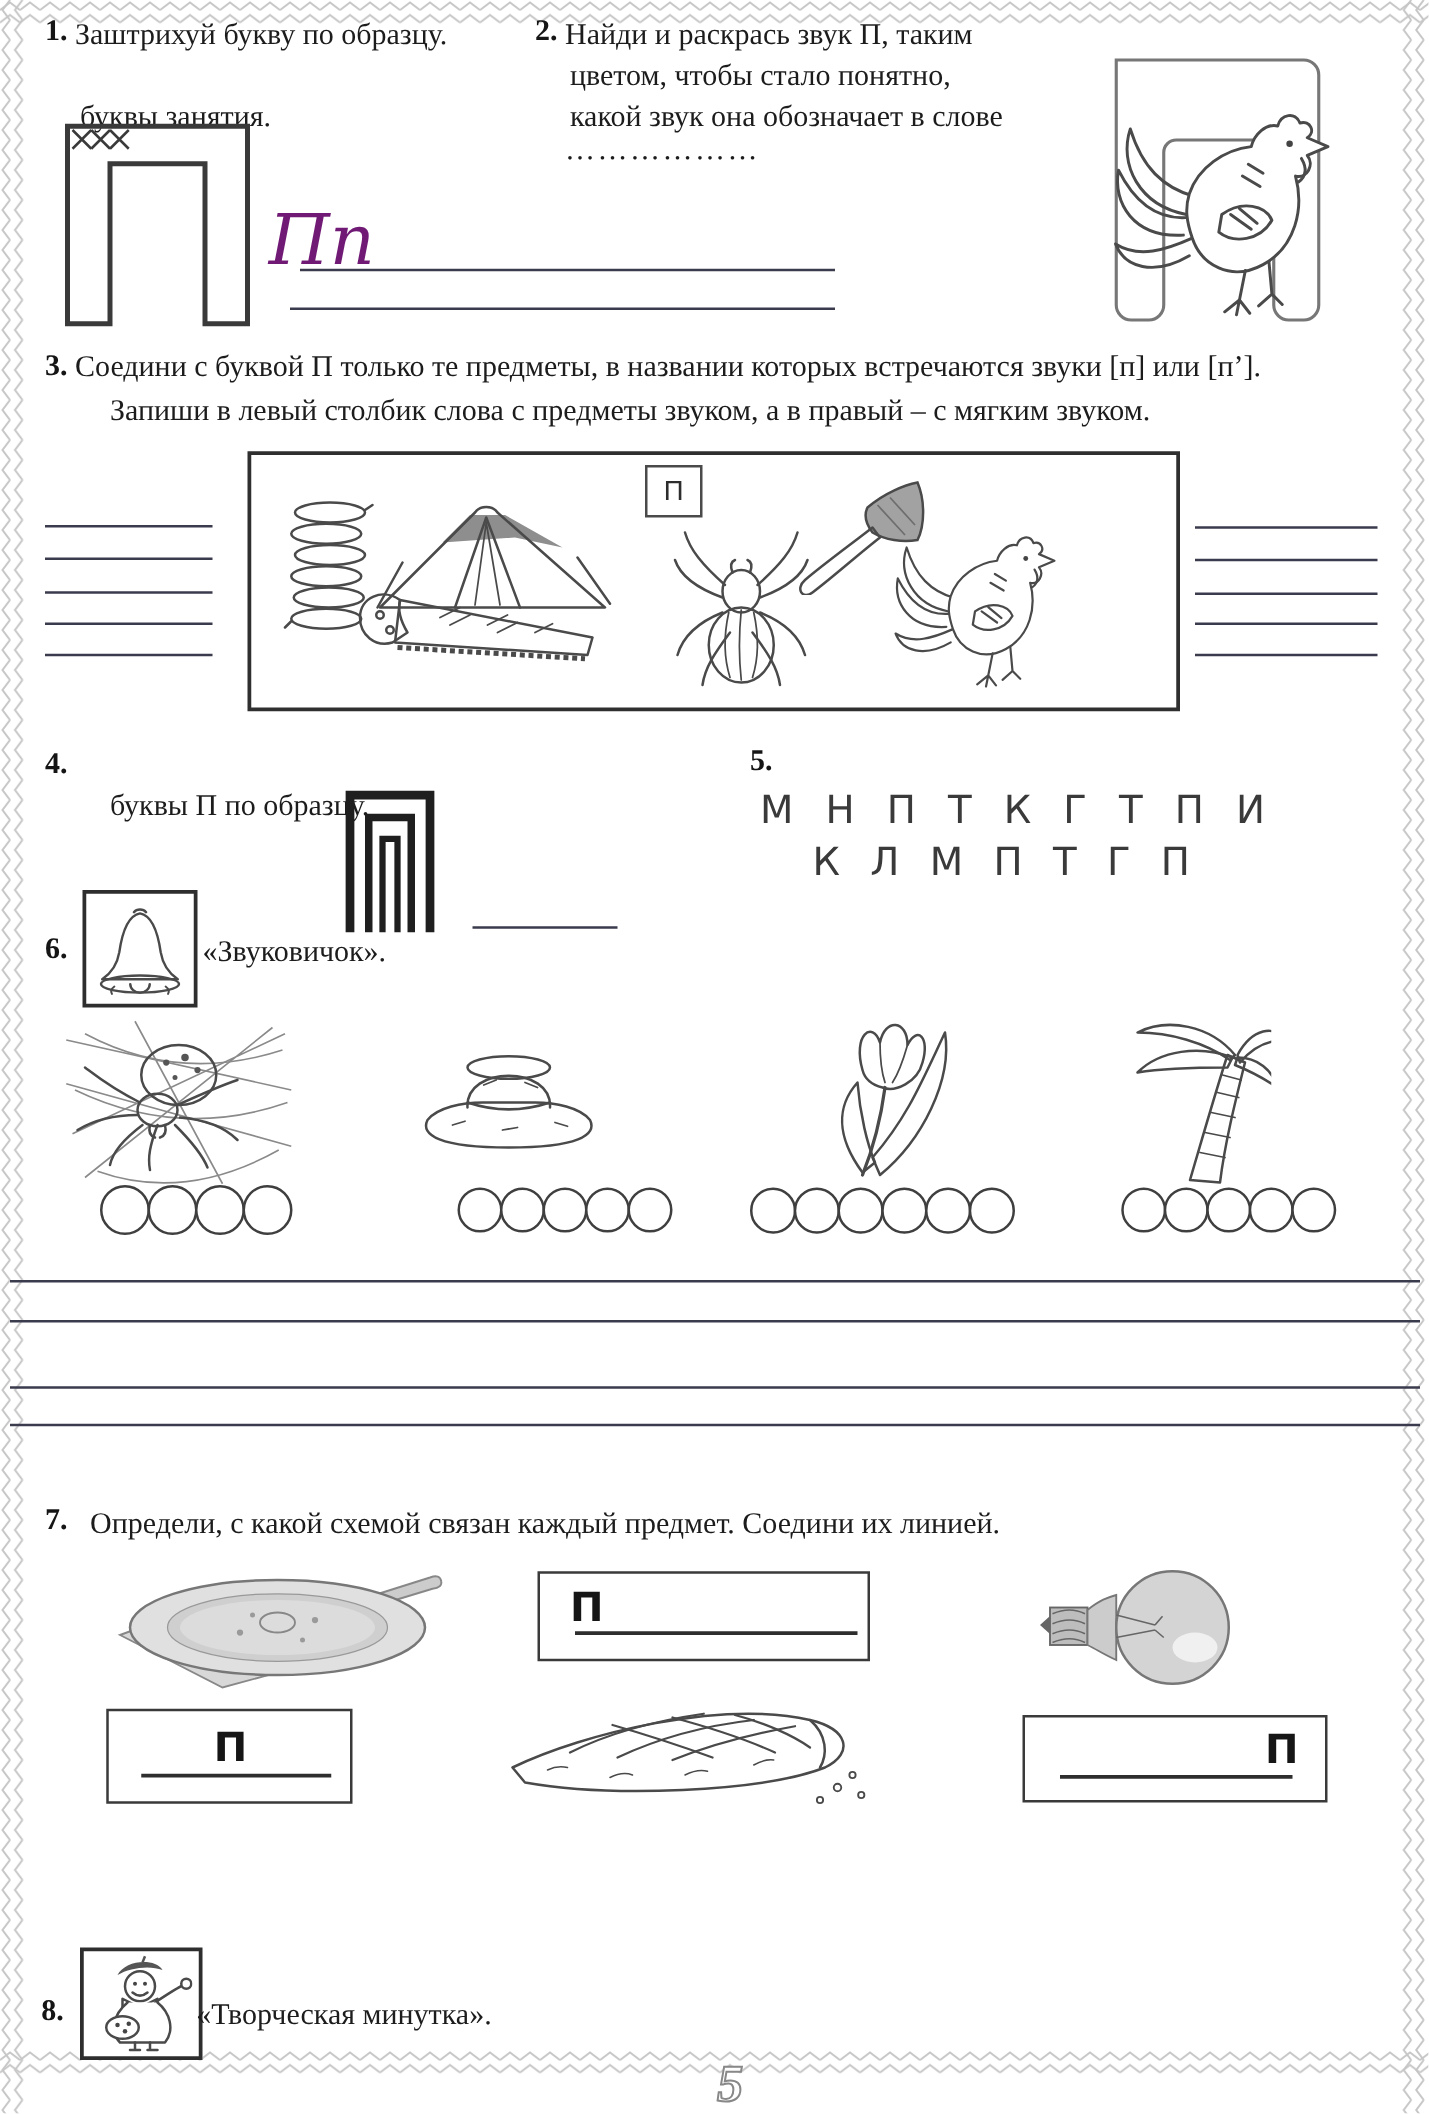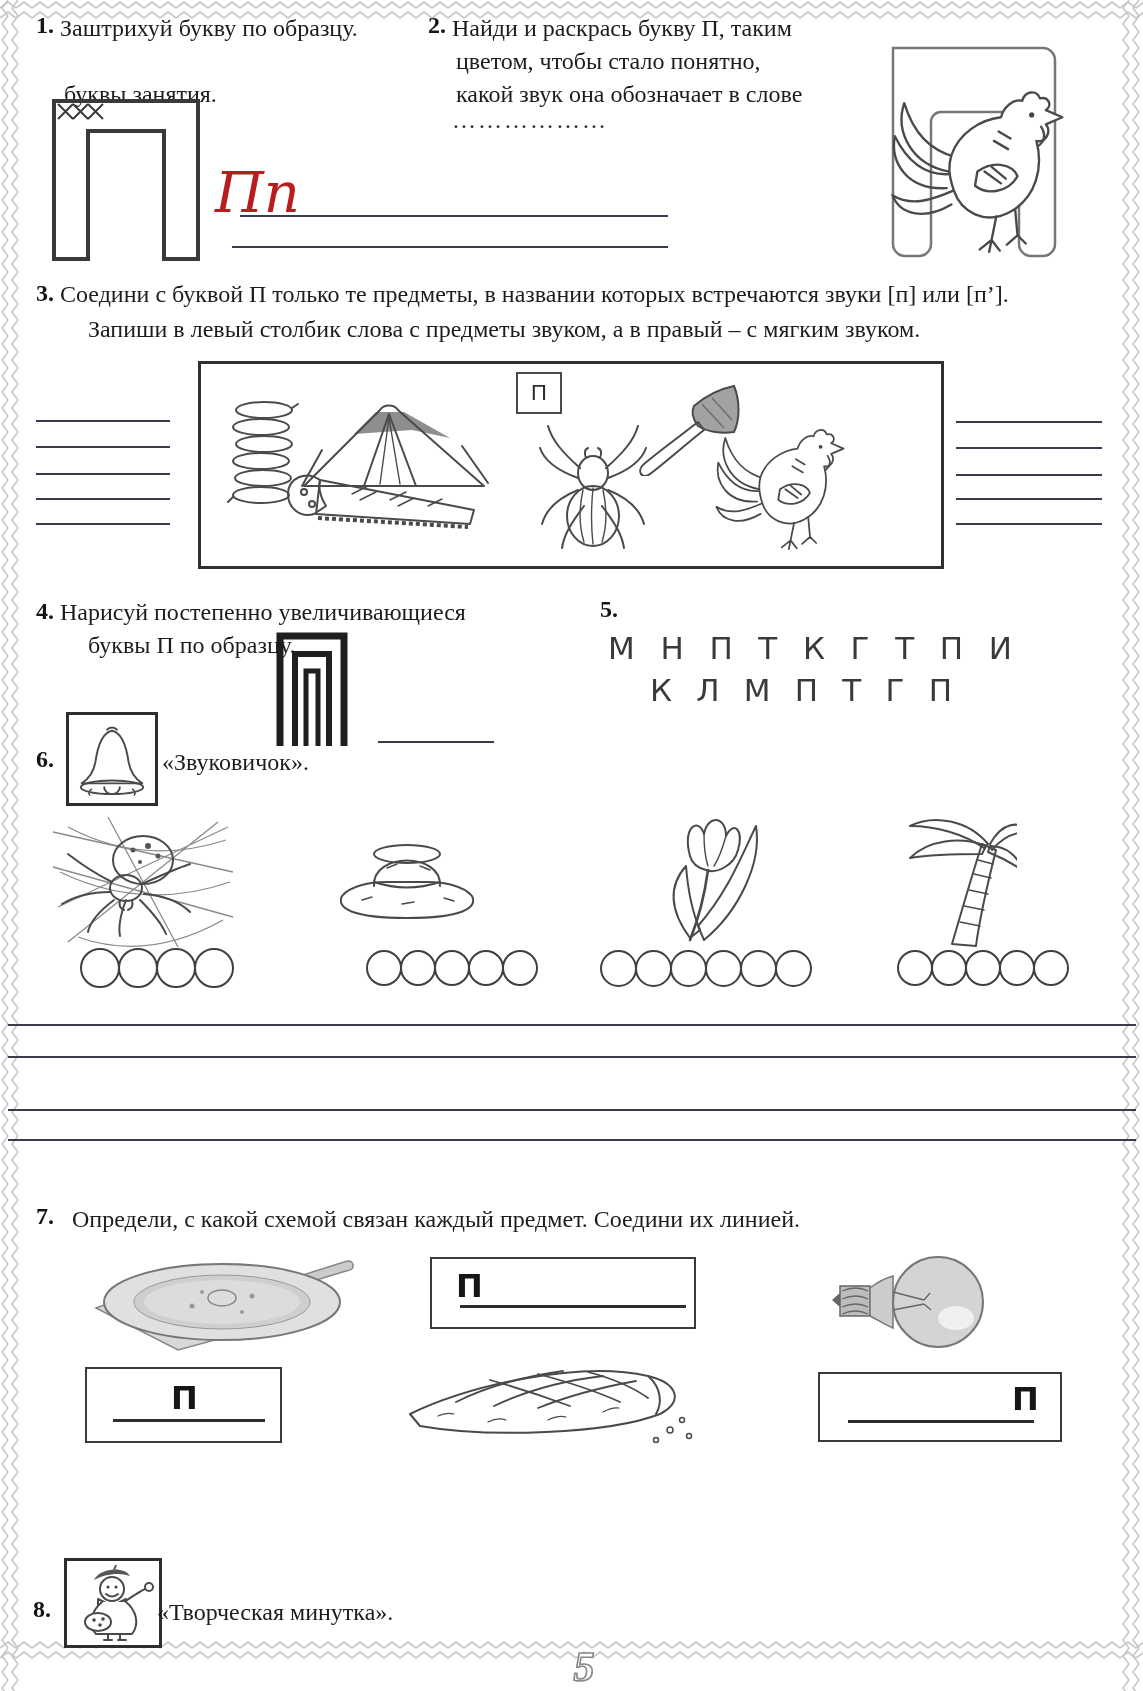--- a/index.html
+++ b/index.html
@@ -5,21 +5,21 @@
   html,body{margin:0;padding:0;background:#fff;}
   .page{position:relative;width:1143px;height:1691px;background:#fff;overflow:hidden;
         font-family:"Liberation Serif",serif;color:#1c1c1c;}
   .abs{position:absolute;}
   .tasknum{position:absolute;font:700 24px "Liberation Serif",serif;color:#151515;}
   .ttext{position:absolute;font:24px/33px "Liberation Serif",serif;color:#1c1c1c;white-space:nowrap;}
   .wl{position:absolute;height:0;border-top:2px solid #3b3b4e;}
   .box3{position:absolute;border:3px solid #2f2f2f;background:#fff;}
   .badge{position:absolute;border:2px solid #4a4a4a;background:#fff;display:flex;align-items:center;
          justify-content:center;font:22px "Liberation Sans",sans-serif;color:#2d2d2d;}
-  .cursive{position:absolute;font:italic 56px "DejaVu Serif",serif;color:#b91c1c;}
+  .cursive{position:absolute;font:italic 56px "DejaVu Serif",serif;color:#701a75;}
   .lrow{position:absolute;display:flex;justify-content:space-between;
         font-family:"DejaVu Sans","Liberation Sans",sans-serif;font-size:31px;color:#3a3a3a;}
   .iconbox{position:absolute;border:3px solid #2e2e2e;background:#fff;display:flex;
            align-items:center;justify-content:center;}
   .crow{position:absolute;display:flex;}
   .c{border:2.5px solid #3f3f3f;border-radius:50%;background:#fff;box-sizing:border-box;margin-right:-2px;}
   .schema{position:absolute;border:2px solid #3a3a3a;background:#fff;}
   .sline{position:absolute;height:0;border-top:3px solid #2e2e2e;}
   .sp{position:absolute;font:700 32px "DejaVu Sans",sans-serif;color:#161616;letter-spacing:-1px;}
   .art{stroke:#4a4a4a;stroke-width:2;fill:none;stroke-linecap:round;stroke-linejoin:round;}
@@ -87,21 +87,21 @@
   <svg class="abs" style="left:50px;top:95px" width="152" height="168" viewBox="0 0 152 168">
     <path d="M4,6 H148 V164 H114 V36 H38 V164 H4 Z" stroke="#3a3a3a" stroke-width="4" fill="none"></path>
     <path d="M8,9 l15,15 M23,9 l-15,15 M23,9 l15,15 M38,9 l-15,15 M38,9 l15,15 M53,9 l-15,15" stroke="#3a3a3a" stroke-width="2" fill="none"></path>
   </svg>
 
   <div class="cursive" style="left:215px;top:160px">Пп</div>
   <div class="wl" style="left:240px;top:215px;width:428px"></div>
   <div class="wl" style="left:232px;top:246px;width:436px"></div>
 
   <div class="tasknum" style="left:428px;top:12px">2.</div>
-  <div class="ttext" style="left:452px;top:12px">Найди и раскрась букву П, таким</div>
+  <div class="ttext" style="left:452px;top:12px">Найди и раскрась звук П, таким</div>
   <div class="ttext" style="left:456px;top:45px">цветом, чтобы стало понятно,</div>
   <div class="ttext" style="left:456px;top:78px">какой звук она обозначает в слове</div>
   <div class="ttext" style="left:452px;top:104px;letter-spacing:2px">………………</div>
 
   <svg class="abs" style="left:845px;top:18px" width="235" height="250" viewBox="0 0 235 250">
     <path d="M48,30 H198 A12,12 0 0 1 210,42 V226 A12,12 0 0 1 198,238 H186 A12,12 0 0 1 174,226 V104 A10,10 0 0 0 164,94 H96 A10,10 0 0 0 86,104 V226 A12,12 0 0 1 74,238 H60 A12,12 0 0 1 48,226 Z" stroke="#777" stroke-width="2.5" fill="none"></path>
     <g transform="translate(38,45) scale(1.18)">
       <use href="#rooster-sym"></use>
     </g>
   </svg>
@@ -175,21 +175,20 @@
     <use href="#rooster-sym"></use>
   </svg>
 
   <div class="wl" style="left:956px;top:421px;width:146px"></div>
   <div class="wl" style="left:956px;top:447px;width:146px"></div>
   <div class="wl" style="left:956px;top:474px;width:146px"></div>
   <div class="wl" style="left:956px;top:498px;width:146px"></div>
   <div class="wl" style="left:956px;top:523px;width:146px"></div>
 
   <div class="tasknum" style="left:36px;top:598px">4.</div>
-  <div class="ttext" style="left:60px;top:596px">Нарисуй постепенно увеличивающиеся</div>
   <div class="ttext" style="left:88px;top:629px">буквы П по образцу.</div>
 
   <svg class="abs" style="left:272px;top:626px" width="80" height="120" viewBox="0 0 80 120">
     <path d="M8,120 V10 H72 V120" stroke="#1f1f1f" stroke-width="7" fill="none"></path>
     <path d="M23,120 V28 H57 V120" stroke="#1f1f1f" stroke-width="6" fill="none"></path>
     <path d="M34,120 V45 H46 V120" stroke="#1f1f1f" stroke-width="5" fill="none"></path>
   </svg>
   <div class="wl" style="left:378px;top:741px;width:116px"></div>
 
   <div class="tasknum" style="left:600px;top:596px">5.</div>

